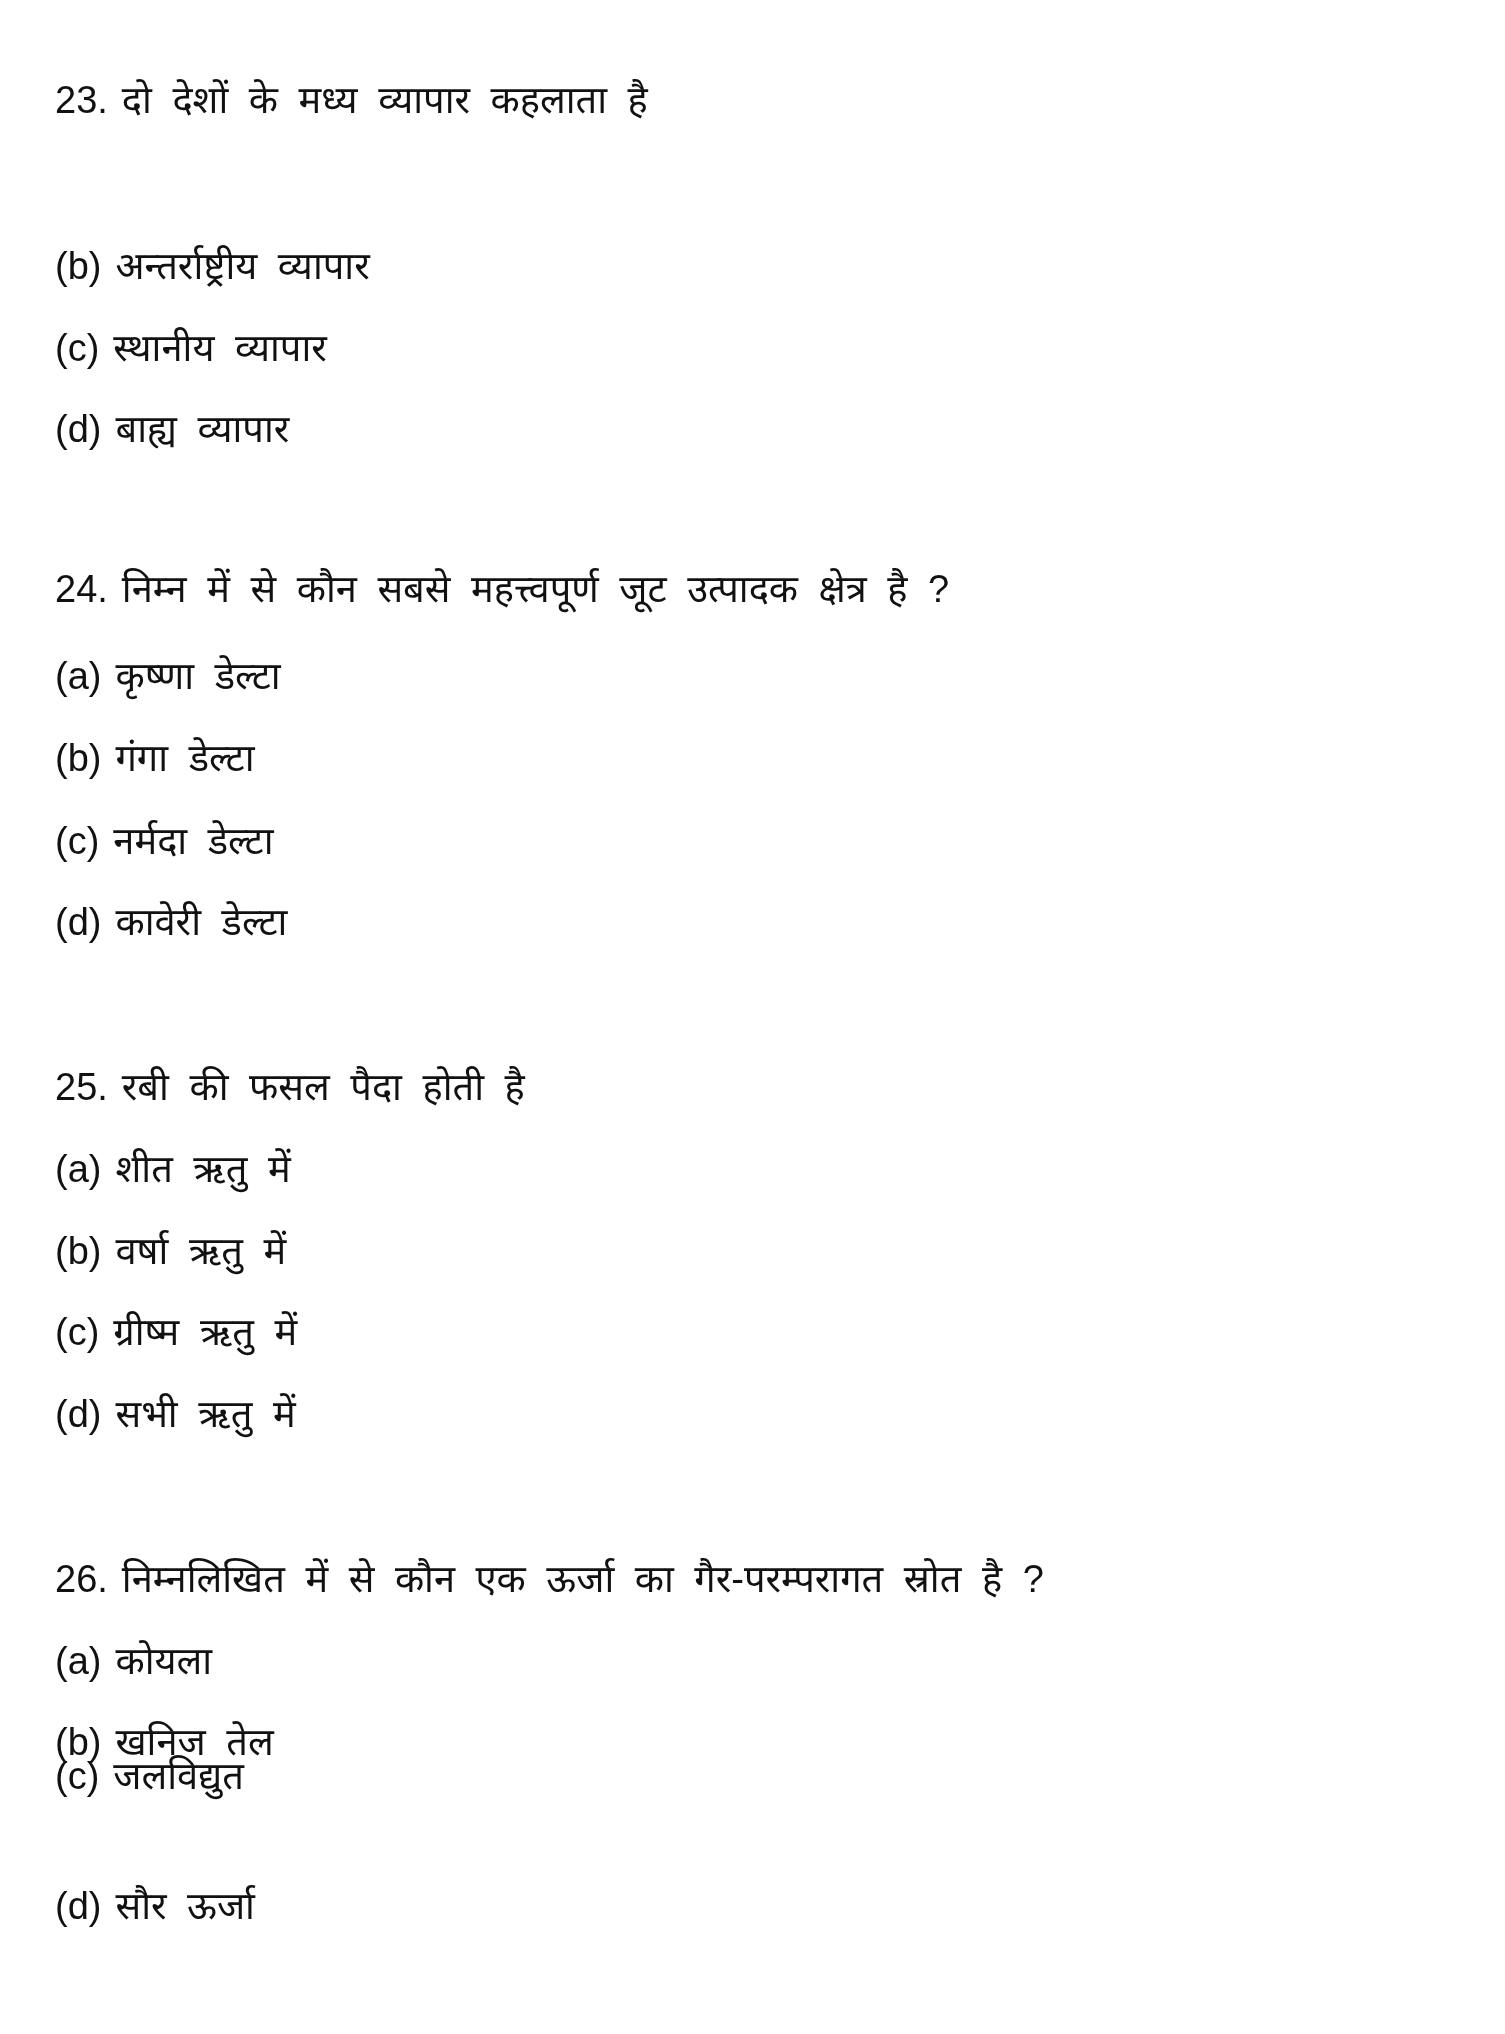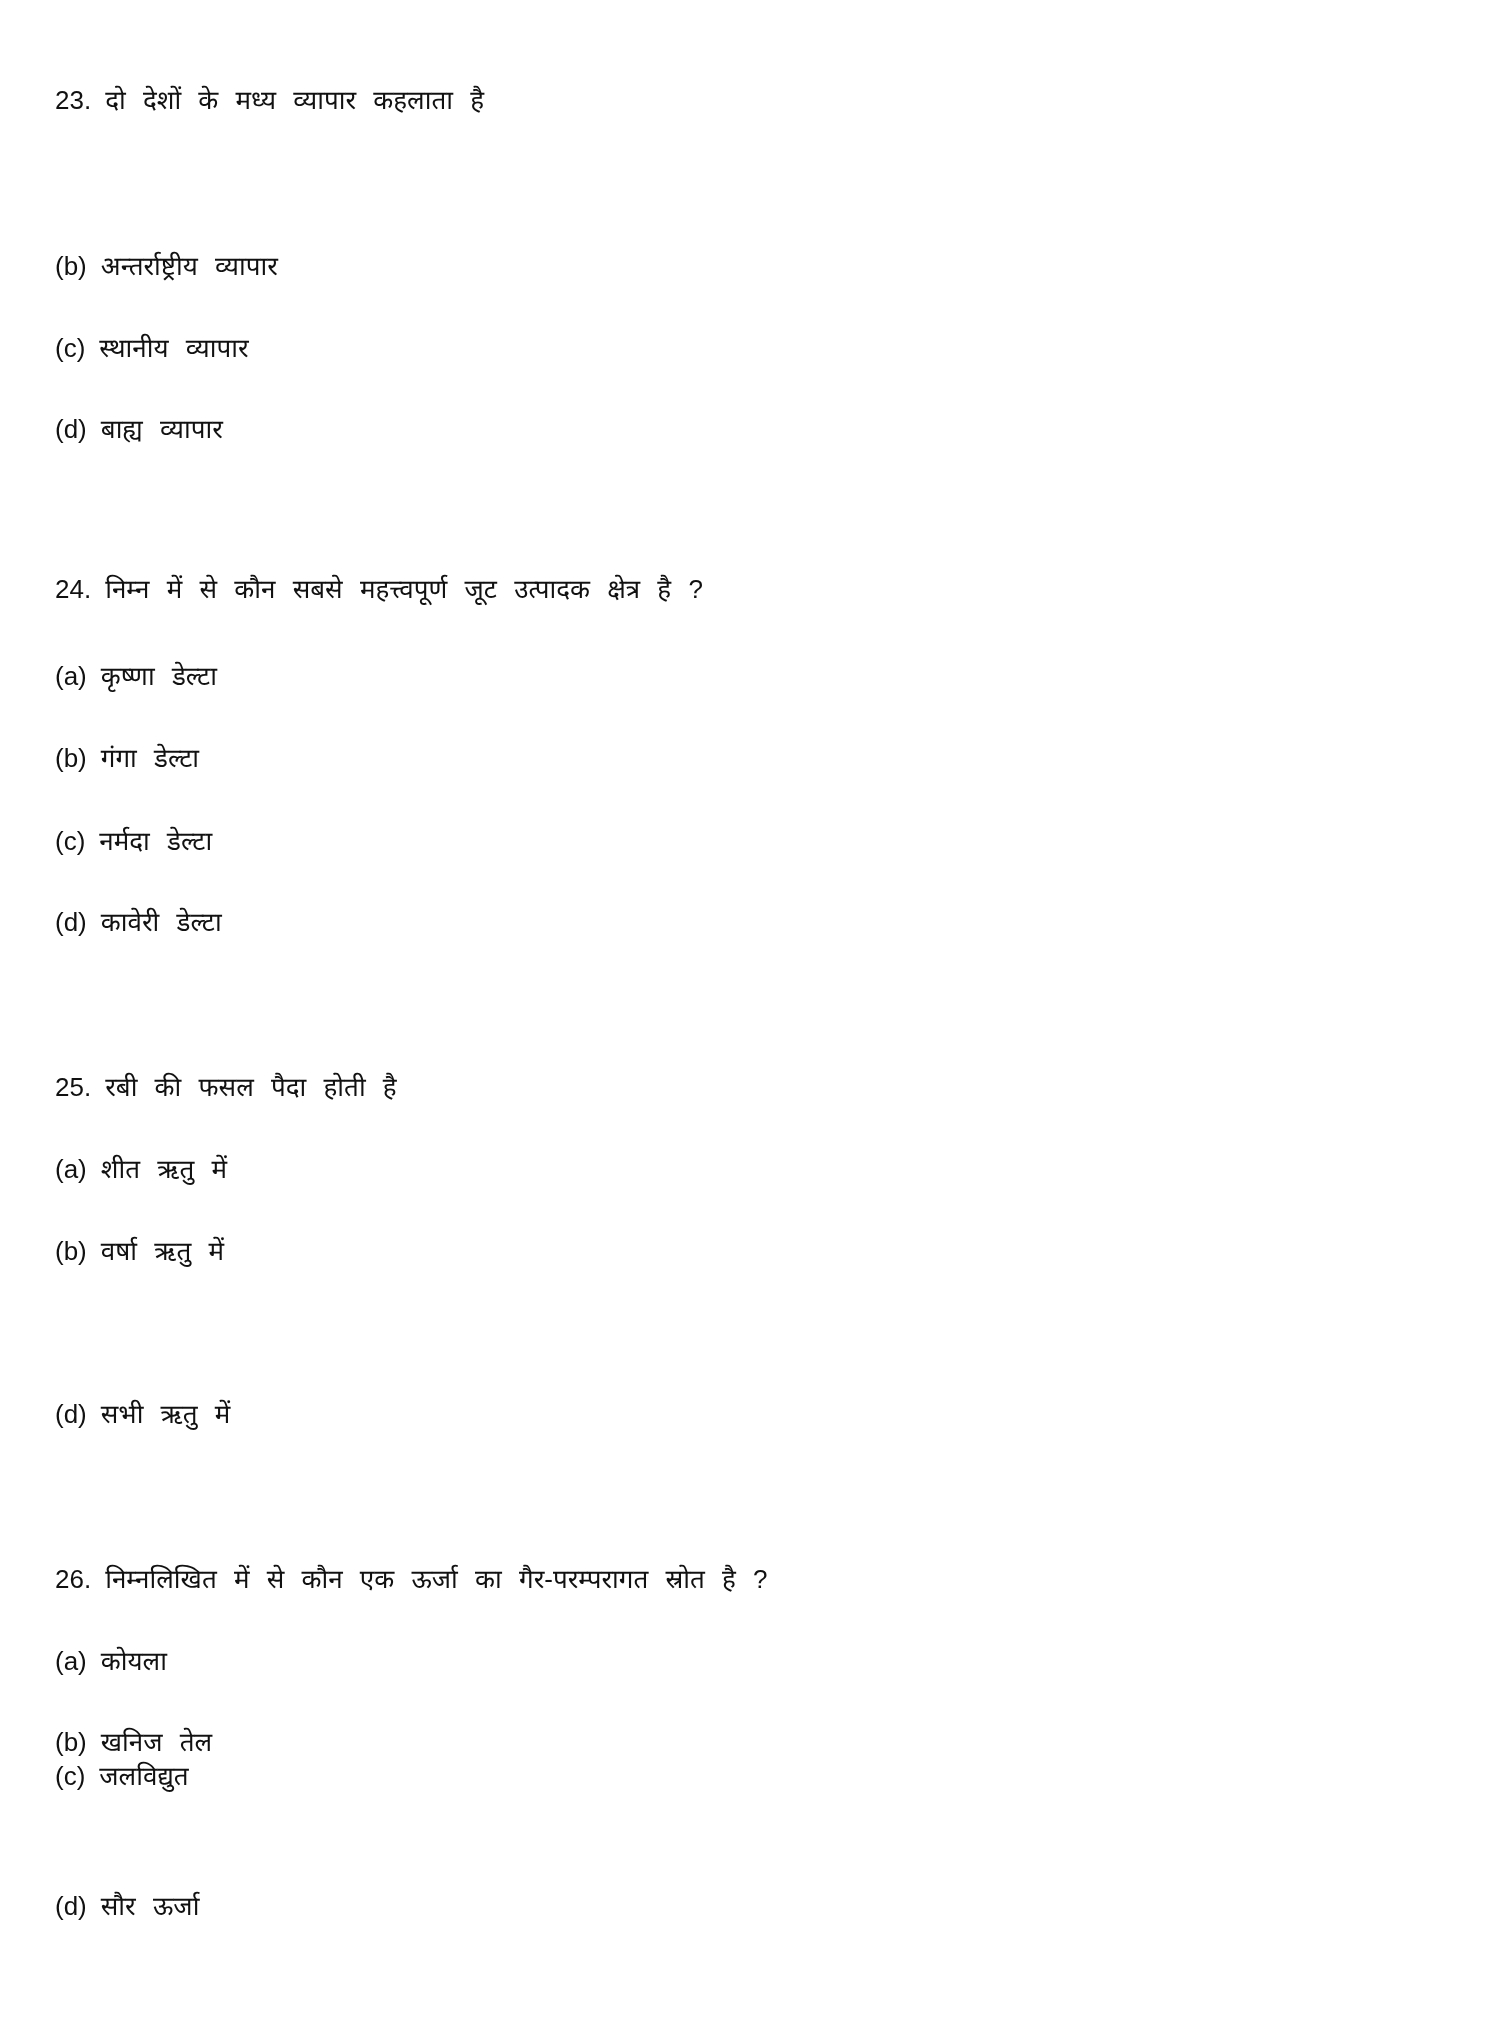--- a/index.html
+++ b/index.html
@@ -20,21 +20,21 @@
       left: 0;
       top: 0;
       width: 1505px;
       height: 2034px;
     }
     .line {
       position: absolute;
       left: 55px;
       height: 56px;
       line-height: 56px;
-      font-size: 26px;
+      font-size: 38px;
       white-space: nowrap;
       word-spacing: 10px;
     }
     .num, .opt-label {
       margin-right: 14px;
     }
   </style>
 </head>
 <body>
 
@@ -71,20 +71,23 @@
 
   <div class="line" style="top:1059px">
     <span class="num">25.</span><span>रबी की फसल पैदा होती है</span>
   </div>
   <div class="line" style="top:1141px">
     <span class="opt-label">(a)</span><span>शीत ऋतु में</span>
   </div>
   <div class="line" style="top:1223px">
     <span class="opt-label">(b)</span><span>वर्षा ऋतु में</span>
   </div>
+  <div class="line" style="top:1304px">
+    <span class="opt-label">(c)</span><span>ग्रीष्म ऋतु में</span>
+  </div>
   <div class="line" style="top:1386px">
     <span class="opt-label">(d)</span><span>सभी ऋतु में</span>
   </div>
 
   <div class="line" style="top:1551px">
     <span class="num">26.</span><span>निम्नलिखित में से कौन एक ऊर्जा का गैर-परम्परागत स्रोत है ?</span>
   </div>
   <div class="line" style="top:1633px">
     <span class="opt-label">(a)</span><span>कोयला</span>
   </div>

